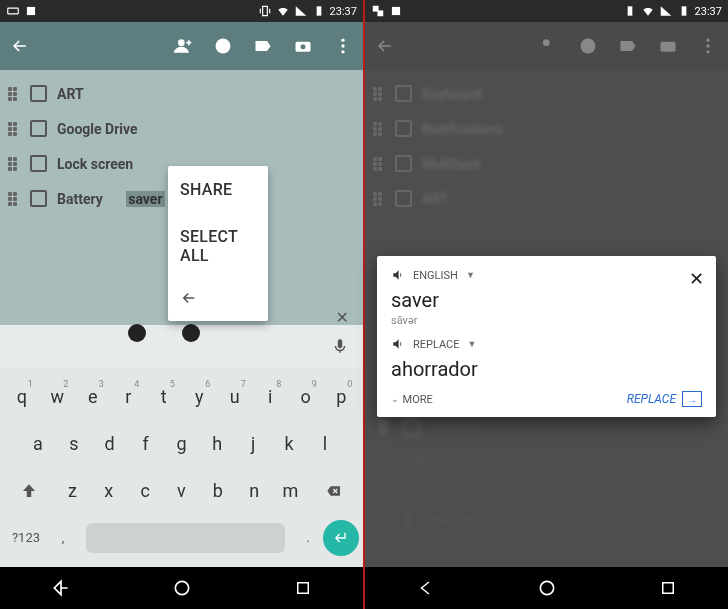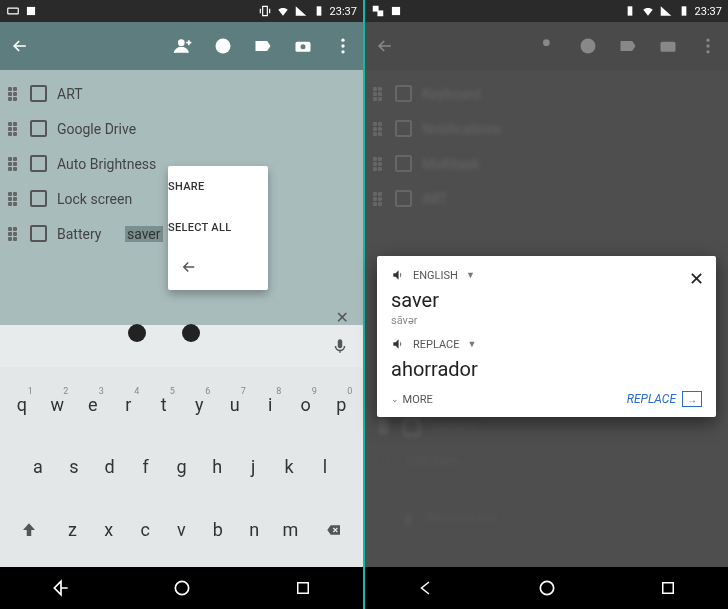--- a/index.html
+++ b/index.html
@@ -1,49 +1,49 @@
 <!DOCTYPE html>
 <html><head>
 <meta charset="utf-8">
 <style>
   * { box-sizing: border-box; margin: 0; padding: 0; font-family: Roboto, Arial, sans-serif; }
   body { background: #f5f5f5; width: 728px; height: 609px; overflow: hidden; position: relative; }
-  .container { display: flex; gap: 2px; width: 728px; height: 609px; background: #14b8a6; align-items: flex-end; }
+  .container { display: flex; gap: 2px; width: 728px; height: 609px; background: #b91c1c; align-items: flex-end; }
   .phone { width: 363px; height: 609px; background: #000; position: relative; display: flex; flex-direction: column; }
 
   
   .statusbar { height: 22px; background: #2a2a2a; color: #fff; display: flex; align-items: center; justify-content: space-between; padding: 0 6px; font-size: 11px; }
   .sb-left, .sb-right { display: flex; align-items: center; gap: 4px; }
   .sb-ico { width: 14px; height: 14px; display: inline-block; }
 
   
   .header { height: 48px; background: #5e7d7e; display: flex; align-items: center; justify-content: space-between; padding: 0 10px; color: #fff; }
   .hdr-left { display: flex; align-items: center; }
   .hdr-right { display: flex; align-items: center; gap: 20px; }
   .dim .header { background: #4a4a4a; color: #888; }
   .ico { width: 20px; height: 20px; }
 
   
   .listarea { flex: 1; background: #a9bcbc; position: relative; padding-top: 6px; }
   .dim .listarea { background: #4e4e4e; }
-  .listrow { display: flex; align-items: center; height: 35px; padding: 0 8px; gap: 10px; color: #444; font-size: 14px; }
+  .listrow { display: flex; align-items: center; height: 35px; padding: 0 8px; gap: 10px; color: #444; font-size: 14px; font-weight: bold; }
   .dim .listrow { color: #666; }
   .drag { width: 12px; height: 14px; display: grid; grid-template-columns: 4px 4px; grid-template-rows: 4px 4px 4px; gap: 1px; }
   .drag span { background: #666; border-radius: 1px; }
   .cb { width: 17px; height: 17px; border: 2px solid #555; border-radius: 2px; }
   .dim .cb { border-color: #666; }
   .sel { background: #7a8f8f; color: #333; padding: 0 2px; }
   .handle { width: 18px; height: 18px; background: #222; border-radius: 50%; position: absolute; }
   .h1 { left: 128px; top: 254px; }
   .h2 { left: 182px; top: 254px; }
   .clear-x { position: absolute; right: 14px; top: 238px; color: #555; font-size: 16px; }
 
   
   .ctxmenu { position: absolute; top: 96px; left: 168px; width: 100px; background: #fff; box-shadow: 0 4px 10px rgba(0,0,0,0.3); z-index: 20; border-radius: 2px; }
-  .ctxitem { padding: 14px 0; font-size: 11px; font-weight: 500; color: #333; letter-spacing: 0.3px; }
+  .ctxitem { padding: 14px 12px; font-size: 16px; font-weight: 500; color: #333; letter-spacing: 0.3px; }
   .ctxback { padding: 10px 12px; color: #555; }
 
   
   .sugg { height: 42px; background: #e8ebec; display: flex; align-items: center; justify-content: flex-end; padding: 0 14px; }
 
   
   .kb { height: 200px; background: #e4e7e8; display: flex; flex-direction: column; justify-content: space-around; padding: 6px 4px; }
   .kbrow { display: flex; justify-content: space-around; align-items: center; }
   .key { width: 30px; height: 40px; display: flex; align-items: center; justify-content: center; font-size: 18px; color: #333; position: relative; }
   .keynum { position: absolute; top: 2px; right: 4px; font-size: 9px; color: #888; }
@@ -164,32 +164,20 @@
       <div class="listrow">
           <span class="drag">
             <span></span>
             <span></span>
             <span></span>
             <span></span>
             <span></span>
             <span></span>
           </span>
           <span class="cb"></span>
-          <span>Auto Brightness</span>
-        </div>
-      <div class="listrow">
-          <span class="drag">
-            <span></span>
-            <span></span>
-            <span></span>
-            <span></span>
-            <span></span>
-            <span></span>
-          </span>
-          <span class="cb"></span>
           <span>Lock screen</span>
         </div>
       <div class="listrow"><span class="drag">
             <span></span>
             <span></span>
             <span></span>
             <span></span>
             <span></span>
             <span></span>
           </span><span class="cb"></span><span>Battery</span>&nbsp;<span class="sel">saver</span></div>
@@ -312,20 +300,31 @@
         <div class="key">
             <span>n</span>
           </div>
         <div class="key">
             <span>m</span>
           </div>
         <div class="key wide">
             <svg width="20" height="16" viewBox="0 0 24 24" fill="#555">
               <path d="M7 5h14v14H7l-5-7z"></path>
               <path d="M11 9l6 6M17 9l-6 6" stroke="#e4e7e8" stroke-width="2"></path>
+            </svg>
+          </div>
+      </div>
+      <div class="kbrow">
+        <div class="key wide keylabel">?123</div>
+        <div class="key keylabel">,</div>
+        <div class="key space"></div>
+        <div class="key keylabel">.</div>
+        <div class="key enter">
+            <svg width="16" height="16" viewBox="0 0 24 24" fill="none" stroke="#fff" stroke-width="2">
+              <path d="M4 12l6-6M4 12l6 6M4 12h14V4"></path>
             </svg>
           </div>
       </div>
     </div>
 
     <div class="navbar">
       <div class="navbtn">
           <svg width="20" height="20" viewBox="0 0 24 24" fill="none" stroke="#fff" stroke-width="2">
             <path d="M12 4v16l-8-8zM12 12h8"></path>
           </svg>

